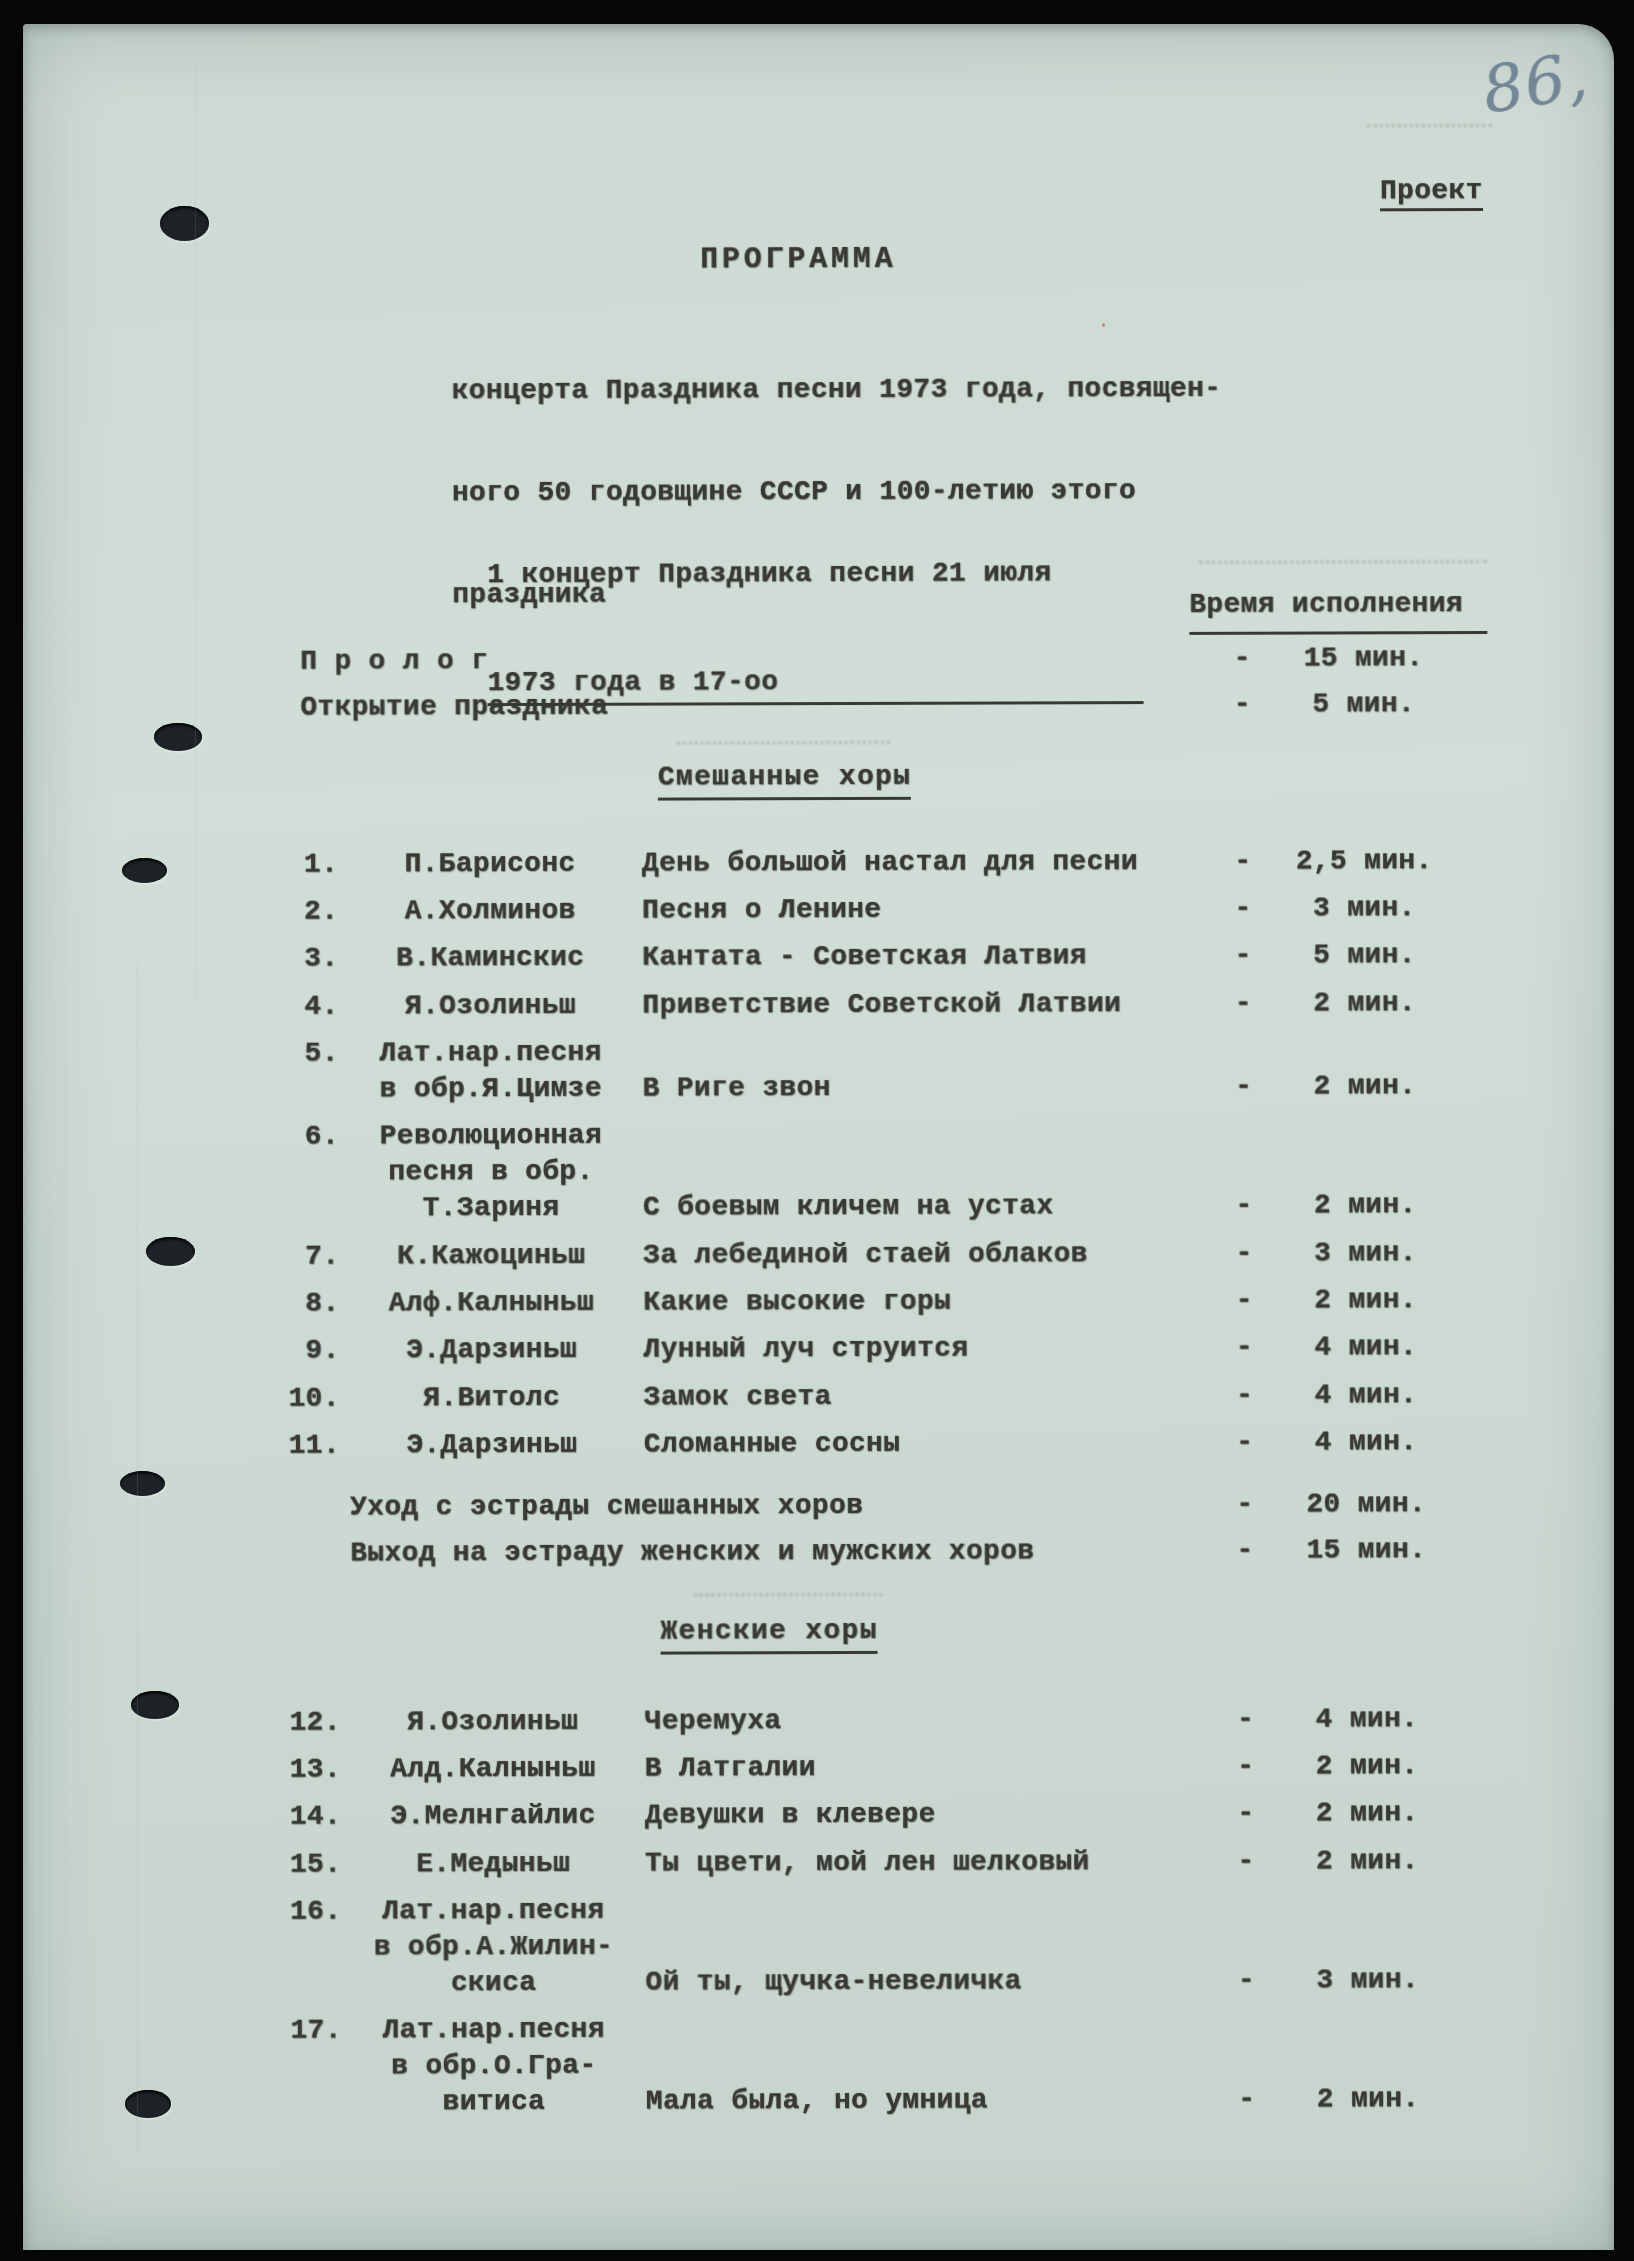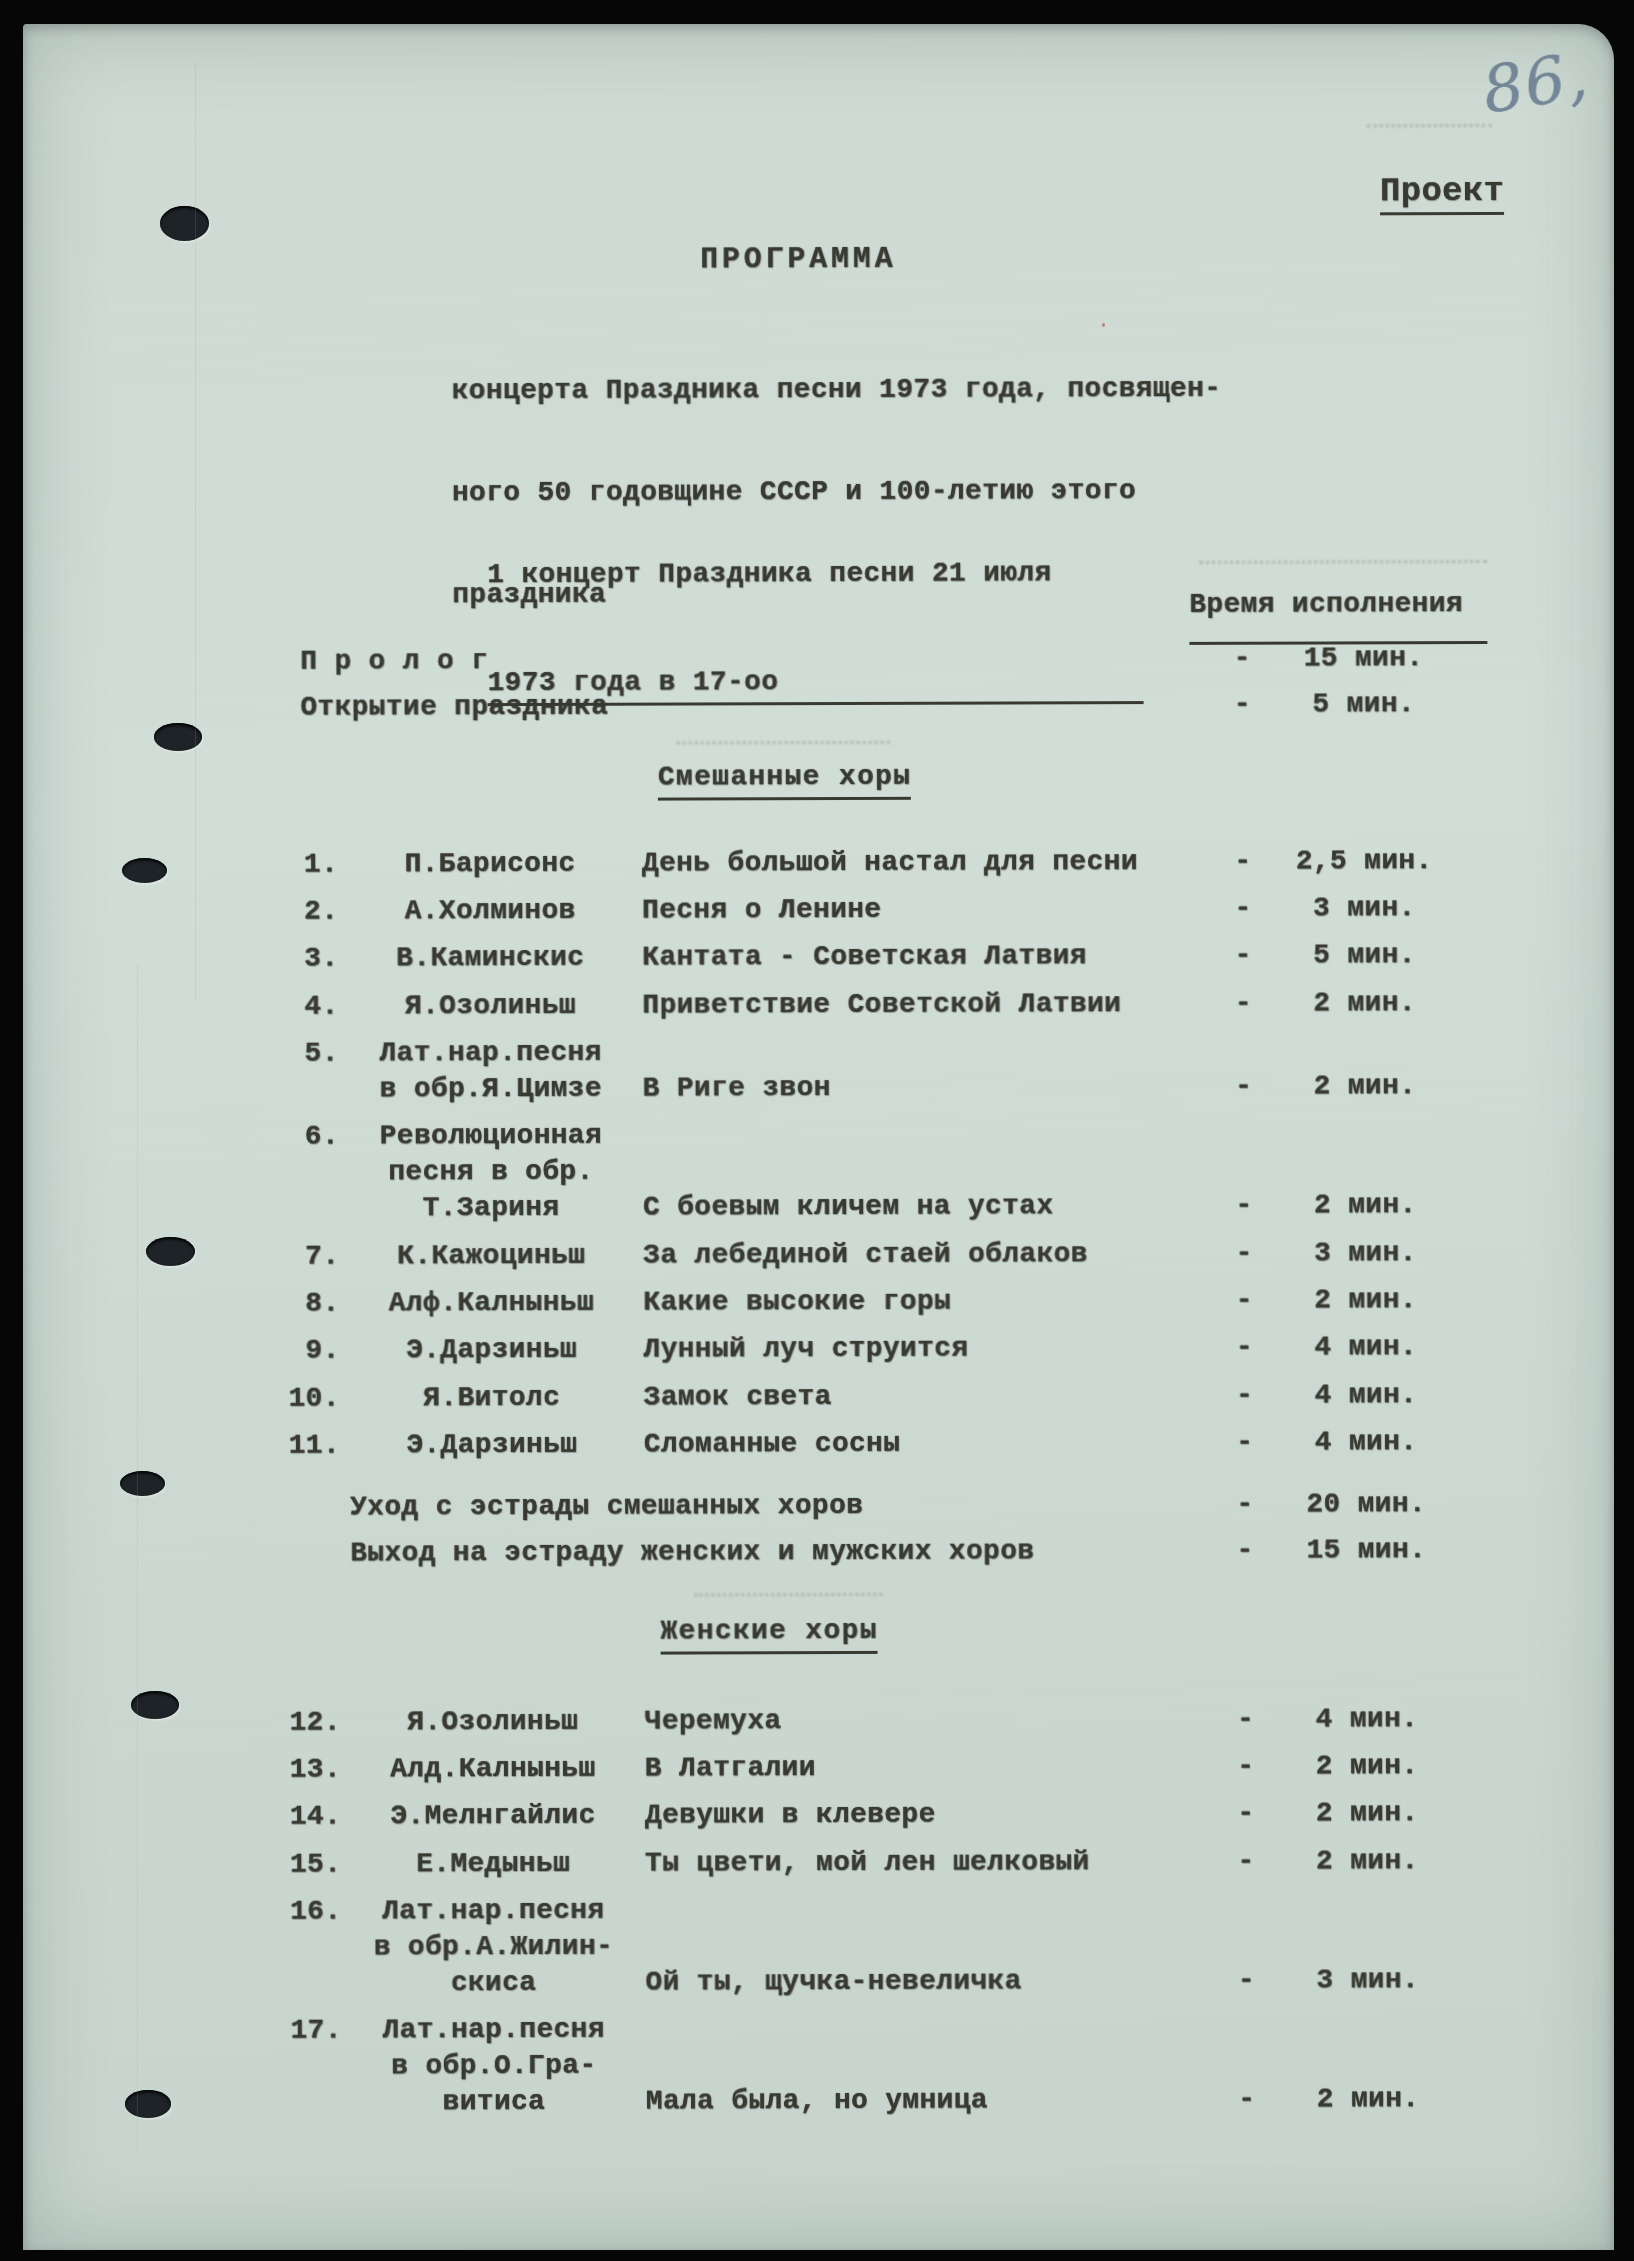--- a/index.html
+++ b/index.html
@@ -32,27 +32,27 @@
   }
   .crease{position:absolute;background:#97a8a0;opacity:.18;}
   .ghost{position:absolute;border-top:3.1px dotted #3b3d35;opacity:.22;filter:blur(0.8px);}
   .speck{position:absolute;width:3.1px;height:4.4px;background:#b0503a;opacity:.6;border-radius:50%;}
   .corner-note{
     position:absolute;left:1463px;top:26px;
     font-family:"DejaVu Serif","Liberation Serif",serif;font-style:italic;font-weight:400;
     font-size:64px;color:#66798d;transform:rotate(-9deg);opacity:.85;letter-spacing:1.3px;
     text-shadow:0 0 0.6px rgba(90,110,135,.7);
   }
-  .stamp{position:absolute;left:1360px;top:153px;font-size:34px;}
+  .stamp{position:absolute;left:1360px;top:153px;font-size:28px;}
   .page-title{position:absolute;left:680px;top:219px;font-size:30px;letter-spacing:3.8px;}
   .subtitle{position:absolute;left:431px;top:283px;line-height:34px;}
   .concert-heading{position:absolute;left:466px;top:462px;}
   .concert-heading .ul-ext{display:inline-block;padding-right:365px;}
   .time-header{position:absolute;left:1168px;top:566px;}
-  .time-header .ul{display:inline-block;padding-right:24px;padding-bottom:19px;}
+  .time-header .ul{display:inline-block;padding-right:24px;padding-bottom:9px;}
   
   .program{position:absolute;left:263px;top:620px;width:1172px;}
   .row{
     display:grid;grid-template-columns:53px 285px 583px 28px 185px;
     column-gap:9.4px;align-items:end;margin-bottom:10px;
   }
   .item-row{margin-bottom:11.3px;}
   .cell-num{grid-column:1;text-align:right;align-self:start;}
   .cell-composer{grid-column:2;align-self:start;text-align:center;}
   .cell-song{grid-column:3;}

